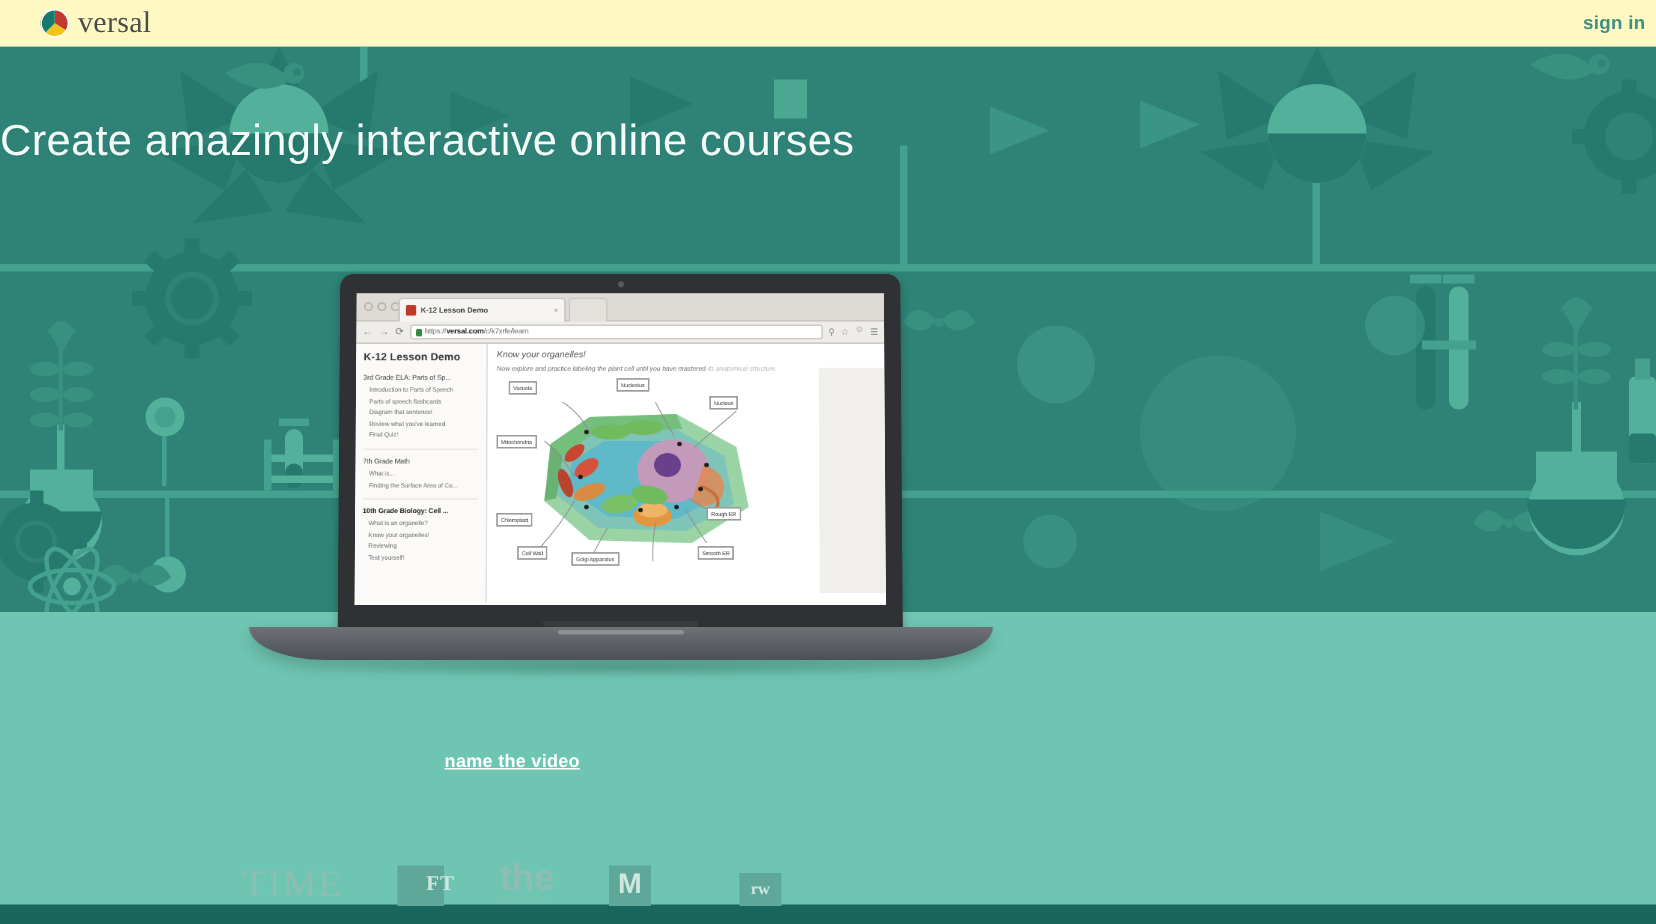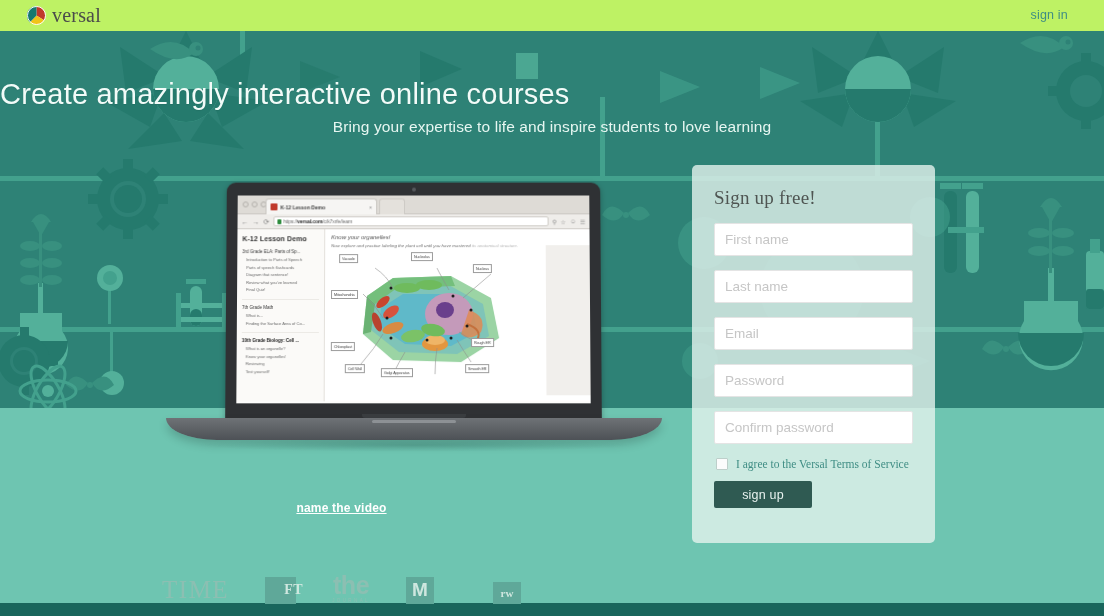--- a/index.html
+++ b/index.html
@@ -7,34 +7,34 @@
     width: 1104px; height: 616px;
     overflow: hidden;
     font-family: "Liberation Sans", sans-serif;
     background: #6ec5b1;
   }
   #page { position: relative; width: 1104px; height: 616px; overflow: hidden; }
 
   
   .topnav {
     position: absolute; left: 0; top: 0; width: 1104px; height: 31px;
-    background: #bef264; z-index: 40;
+    background: #fef9c3; z-index: 40;
   }
   .logo-wrap {
     position: absolute; left: 27px; top: 4px;
     display: flex; align-items: center; gap: 6px;
   }
   .logo-mark { width: 19px; height: 19px; display: block; }
   .logo-text {
     font-family: "Liberation Serif", serif;
     font-size: 20px; color: #4b4b4b; letter-spacing: .2px; line-height: 22px;
   }
   .signin {
-    position: absolute; right: 36px; top: 8px;
-    font-size: 12.5px; font-weight: normal; color: #3f8d84;
+    position: absolute; right: 7px; top: 8px;
+    font-size: 12.5px; font-weight: bold; color: #3f8d84;
     text-decoration: none; letter-spacing: .2px;
   }
 
   
   .band-dark {
     position: absolute; left: 0; top: 31px; width: 1104px; height: 377px;
     background: #2e8276; overflow: hidden;
   }
   .band-light {
     position: absolute; left: 0; top: 408px; width: 1104px; height: 195px;
@@ -406,21 +406,20 @@
         <path d="M36 30 a19 19 0 0 1 -30 4 L20 20 z" fill="#f0c419"></path>
         <path d="M6 34 a19 19 0 0 1 14 -33 L20 20 z" fill="#16796f"></path>
         <circle cx="20" cy="20" r="19" fill="none" stroke="#ffffff" stroke-width="2"></circle>
       </svg>
       <span class="logo-text">versal</span>
     </div>
     <a class="signin" href="#">sign in</a>
   </div>
 
   <div class="headline">Create amazingly interactive online courses</div>
-  <div class="subhead">Bring your expertise to life and inspire students to love learning</div>
 
   <div class="laptop">
     <div class="lid">
       <div class="cam"></div>
       <div class="screen">
 
         <div class="bchrome">
           <div class="dots">
             <span class="dot"></span>
             <span class="dot"></span>
@@ -564,30 +563,14 @@
     <span class="p-time">TIME</span>
     <span class="p-box p-ft">FT</span>
     <span class="p-the">
       <span class="p-the-main">the</span>
       <span class="p-the-sub">JOURNAL</span>
     </span>
     <span class="p-box p-m">M</span>
     <span class="p-box p-rw">rw</span>
   </div>
 
-  <div class="panel">
-    <div class="panel-title">Sign up free!</div>
-
-    <input class="fld" type="text" placeholder="First name" style="">
-    <input class="fld" type="text" placeholder="Last name" style="">
-    <input class="fld" type="text" placeholder="Email" style="">
-    <input class="fld" type="password" placeholder="Password" style="">
-    <input class="fld" type="password" placeholder="Confirm password" style="">
-
-    <div class="terms">
-      <span class="cb"></span>
-      <span class="terms-lbl">I agree to the Versal Terms of Service</span>
-    </div>
-
-    <button class="signup-btn">sign up</button>
-  </div>
 
 </div>
 
 </body></html>

